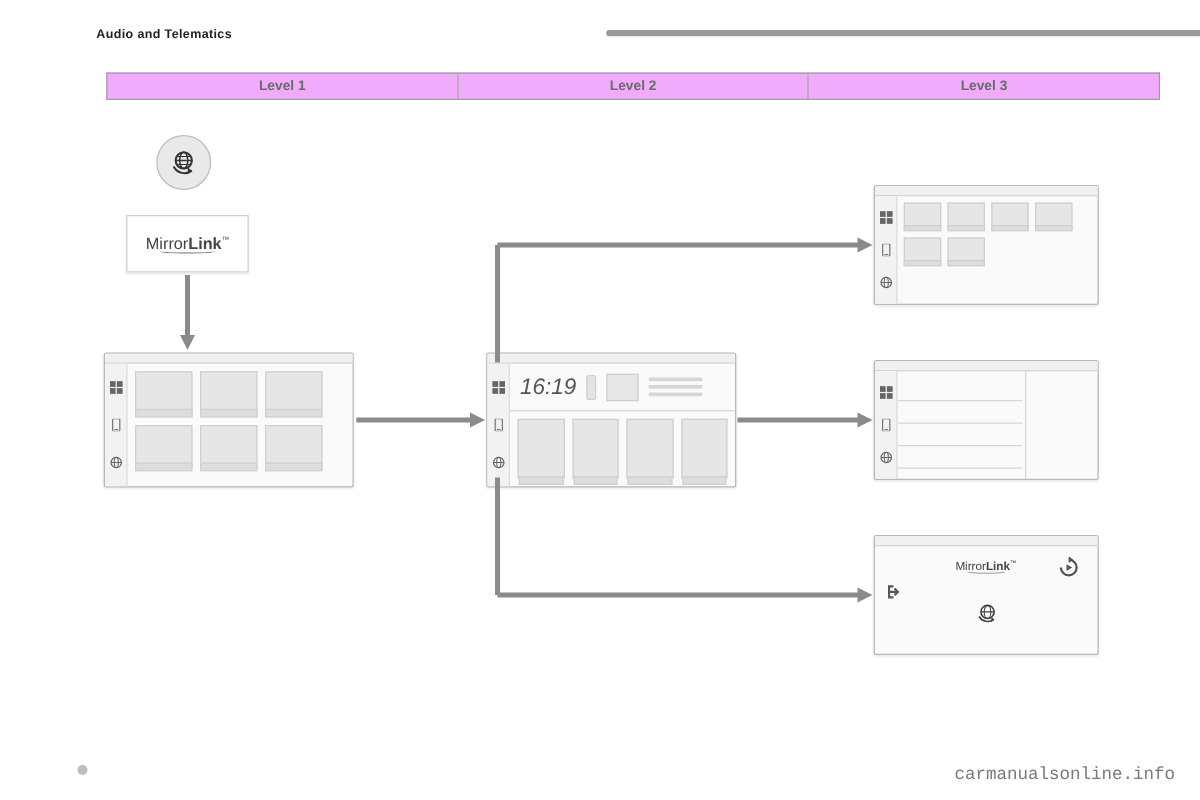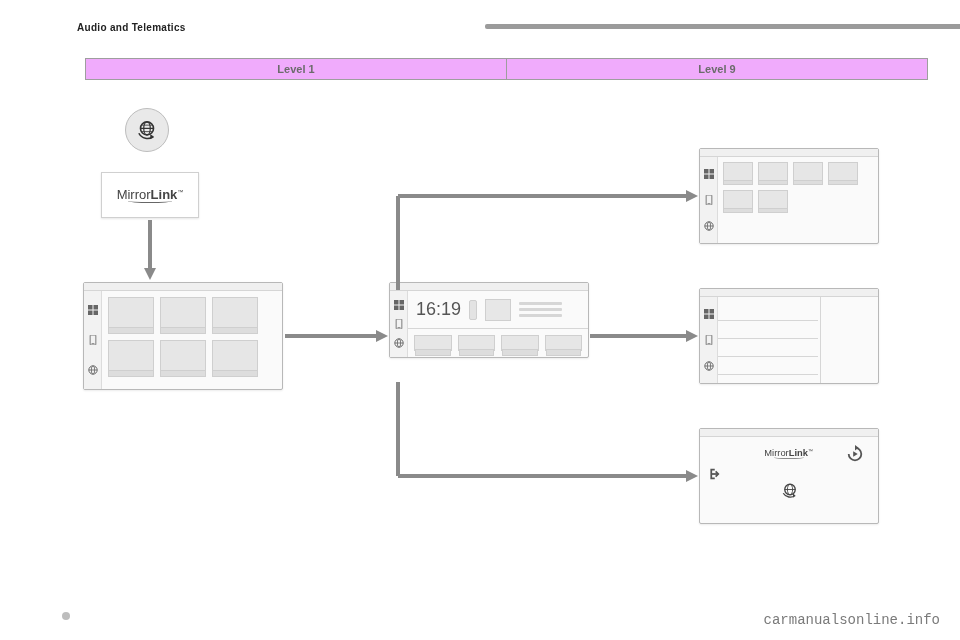--- a/index.html
+++ b/index.html
@@ -72,21 +72,22 @@
 </head>
 <body>
 
 <div class="page">
 
   <div class="hdr-title">Audio and Telematics</div>
   <div class="hdr-bar"></div>
 
   <div class="lvl-bar">
     <div class="lvl-cell">Level 1</div>
-    <div class="lvl-cell">Level 9</div>
+    <div class="lvl-cell">Level 2</div>
+    <div class="lvl-cell">Level 3</div>
   </div>
 
   <div class="round-icon" style="left:125px; top:108px;">
     <svg viewBox="0 0 32 32">
       <circle cx="16" cy="14" r="8" fill="none" stroke="#333" stroke-width="2"></circle>
       <ellipse cx="16" cy="14" rx="4" ry="8" fill="none" stroke="#333" stroke-width="1.5"></ellipse>
       <line x1="8" y1="14" x2="24" y2="14" stroke="#333" stroke-width="1.5"></line>
       <line x1="9" y1="10" x2="23" y2="10" stroke="#333" stroke-width="1"></line>
       <line x1="9" y1="18" x2="23" y2="18" stroke="#333" stroke-width="1"></line>
       <path d="M 6 20 A 12 12 0 0 0 24 24" fill="none" stroke="#333" stroke-width="2"></path>
@@ -145,21 +146,21 @@
             <div class="tile-cap"></div>
           </div>
         <div style="display:flex; flex-direction:column;">
             <div class="tile tile-lg"></div>
             <div class="tile-cap"></div>
           </div>
       </div>
     </div>
   </div>
 
-  <div class="scr" style="left:389px; top:282px; width:200px; height:76px;">
+  <div class="scr" style="left:389px; top:282px; width:200px; height:108px;font-style:italic;">
     <div class="title-strip"></div>
     <div class="sb">
       <svg viewBox="0 0 10 10">
           <rect x="0" y="0" width="4" height="4"></rect>
           <rect x="6" y="0" width="4" height="4"></rect>
           <rect x="0" y="6" width="4" height="4"></rect>
           <rect x="6" y="6" width="4" height="4"></rect>
         </svg>
       <svg viewBox="0 0 10 14">
           <rect x="1" y="0" width="8" height="14" rx="1" fill="none" stroke-width="1.2"></rect>

